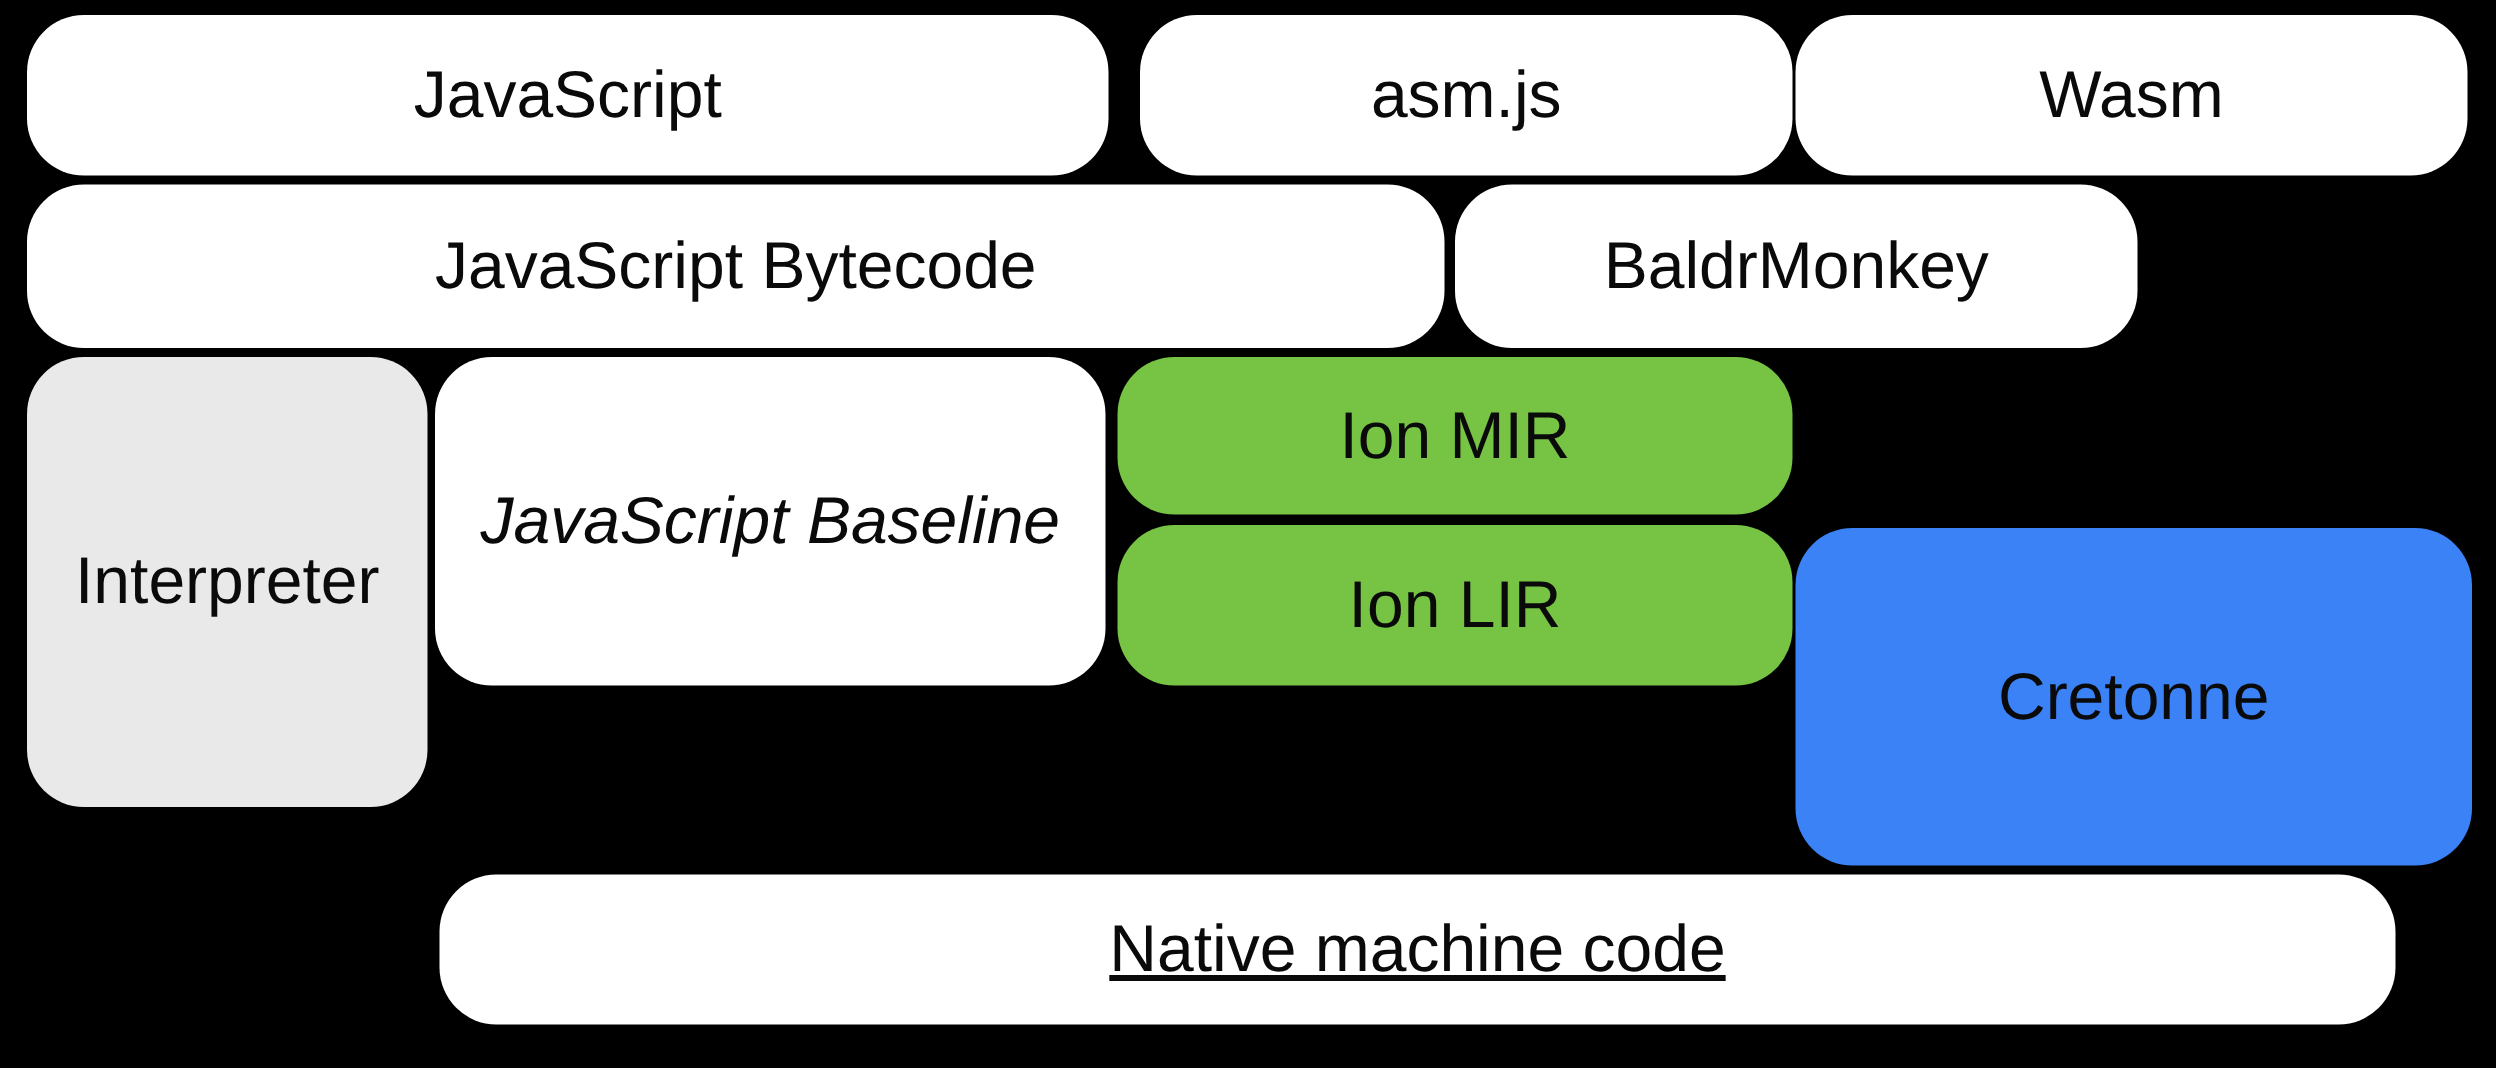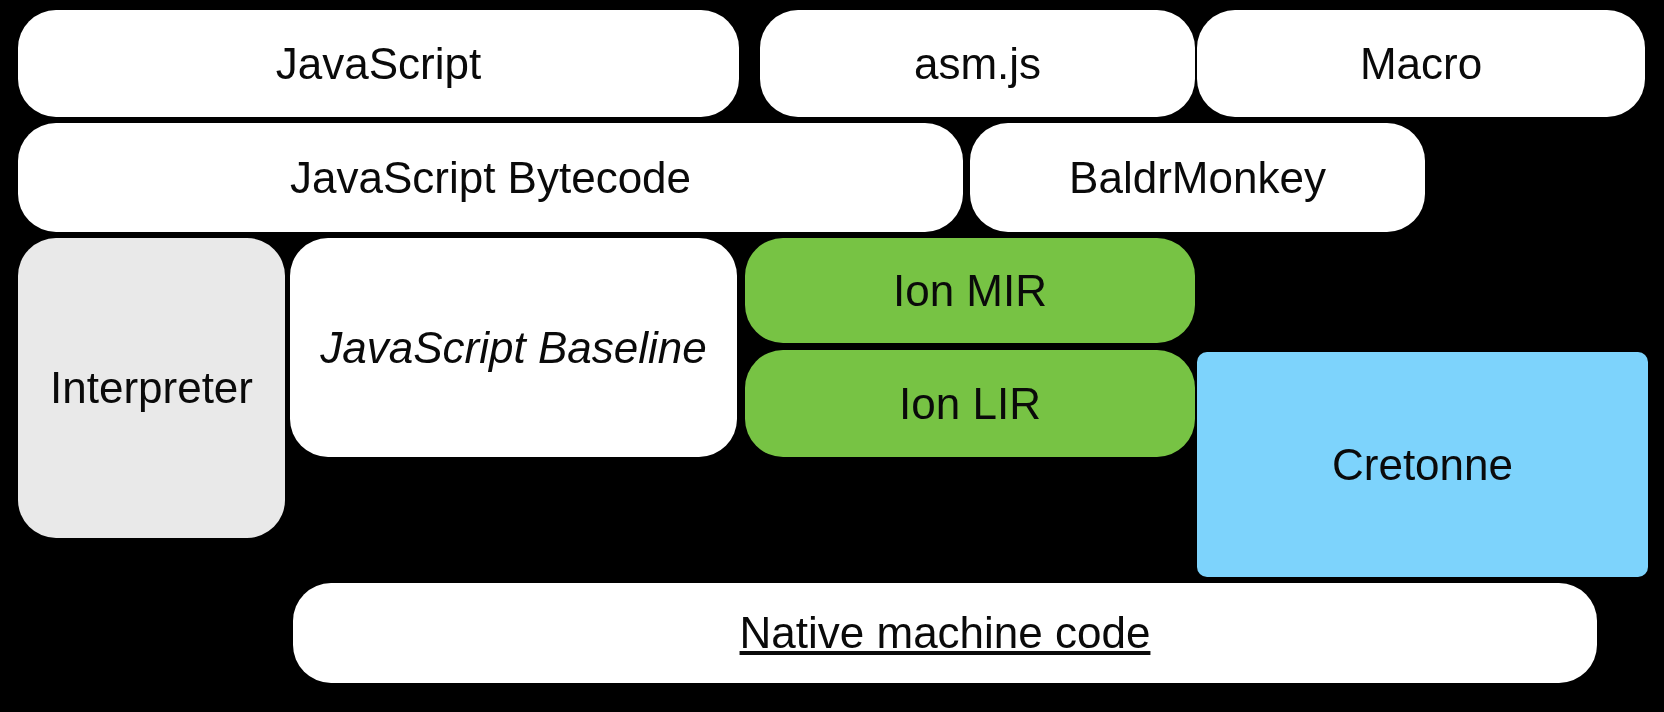--- a/index.html
+++ b/index.html
@@ -24,21 +24,21 @@
     border-radius: 38px;
     font-size: 44px;
     line-height: 1.22;
     color: #0a0a0a;
     background: #ffffff;
     box-sizing: border-box;
     padding: 0 20px;
   }
   .node--gray  { background: #e9e9e9; }
   .node--green { background: #77c344; }
-  .node--pink  { background: #7dd3fc; border-radius: 10px; }
+  .node--pink  { background: #3b82f6; }
 
   
   #box-javascript        { left: 18px;   top: 10px;  width: 721px;  height: 107px; }
   #box-asmjs             { left: 746px;  top: 10px;  width: 435px;  height: 107px; margin-left: 14px; }
   #box-wasm              { left: 1197px; top: 10px;  width: 448px;  height: 107px; }
   
   #box-js-bytecode       { left: 18px;   top: 123px; width: 945px;  height: 109px; }
   #box-baldrmonkey       { left: 970px;  top: 123px; width: 455px;  height: 109px; }
   
   #box-interpreter       { left: 18px;   top: 238px; width: 267px;  height: 300px; }
@@ -52,21 +52,21 @@
 </style>
 </head>
 <body>
 
 <div class="canvas">
 
   <div class="node" id="box-javascript">JavaScript</div>
 
   <div class="node" id="box-asmjs">asm.js</div>
 
-  <div class="node" id="box-wasm">Macro</div>
+  <div class="node" id="box-wasm">Wasm</div>
 
   <div class="node" id="box-js-bytecode">JavaScript Bytecode</div>
 
   <div class="node" id="box-baldrmonkey">BaldrMonkey</div>
 
   <div class="node node--gray" id="box-interpreter">Interpreter</div>
 
   <div class="node" id="box-js-baseline">JavaScript Baseline</div>
 
   <div class="node node--green" id="box-ion-mir">Ion MIR</div>

